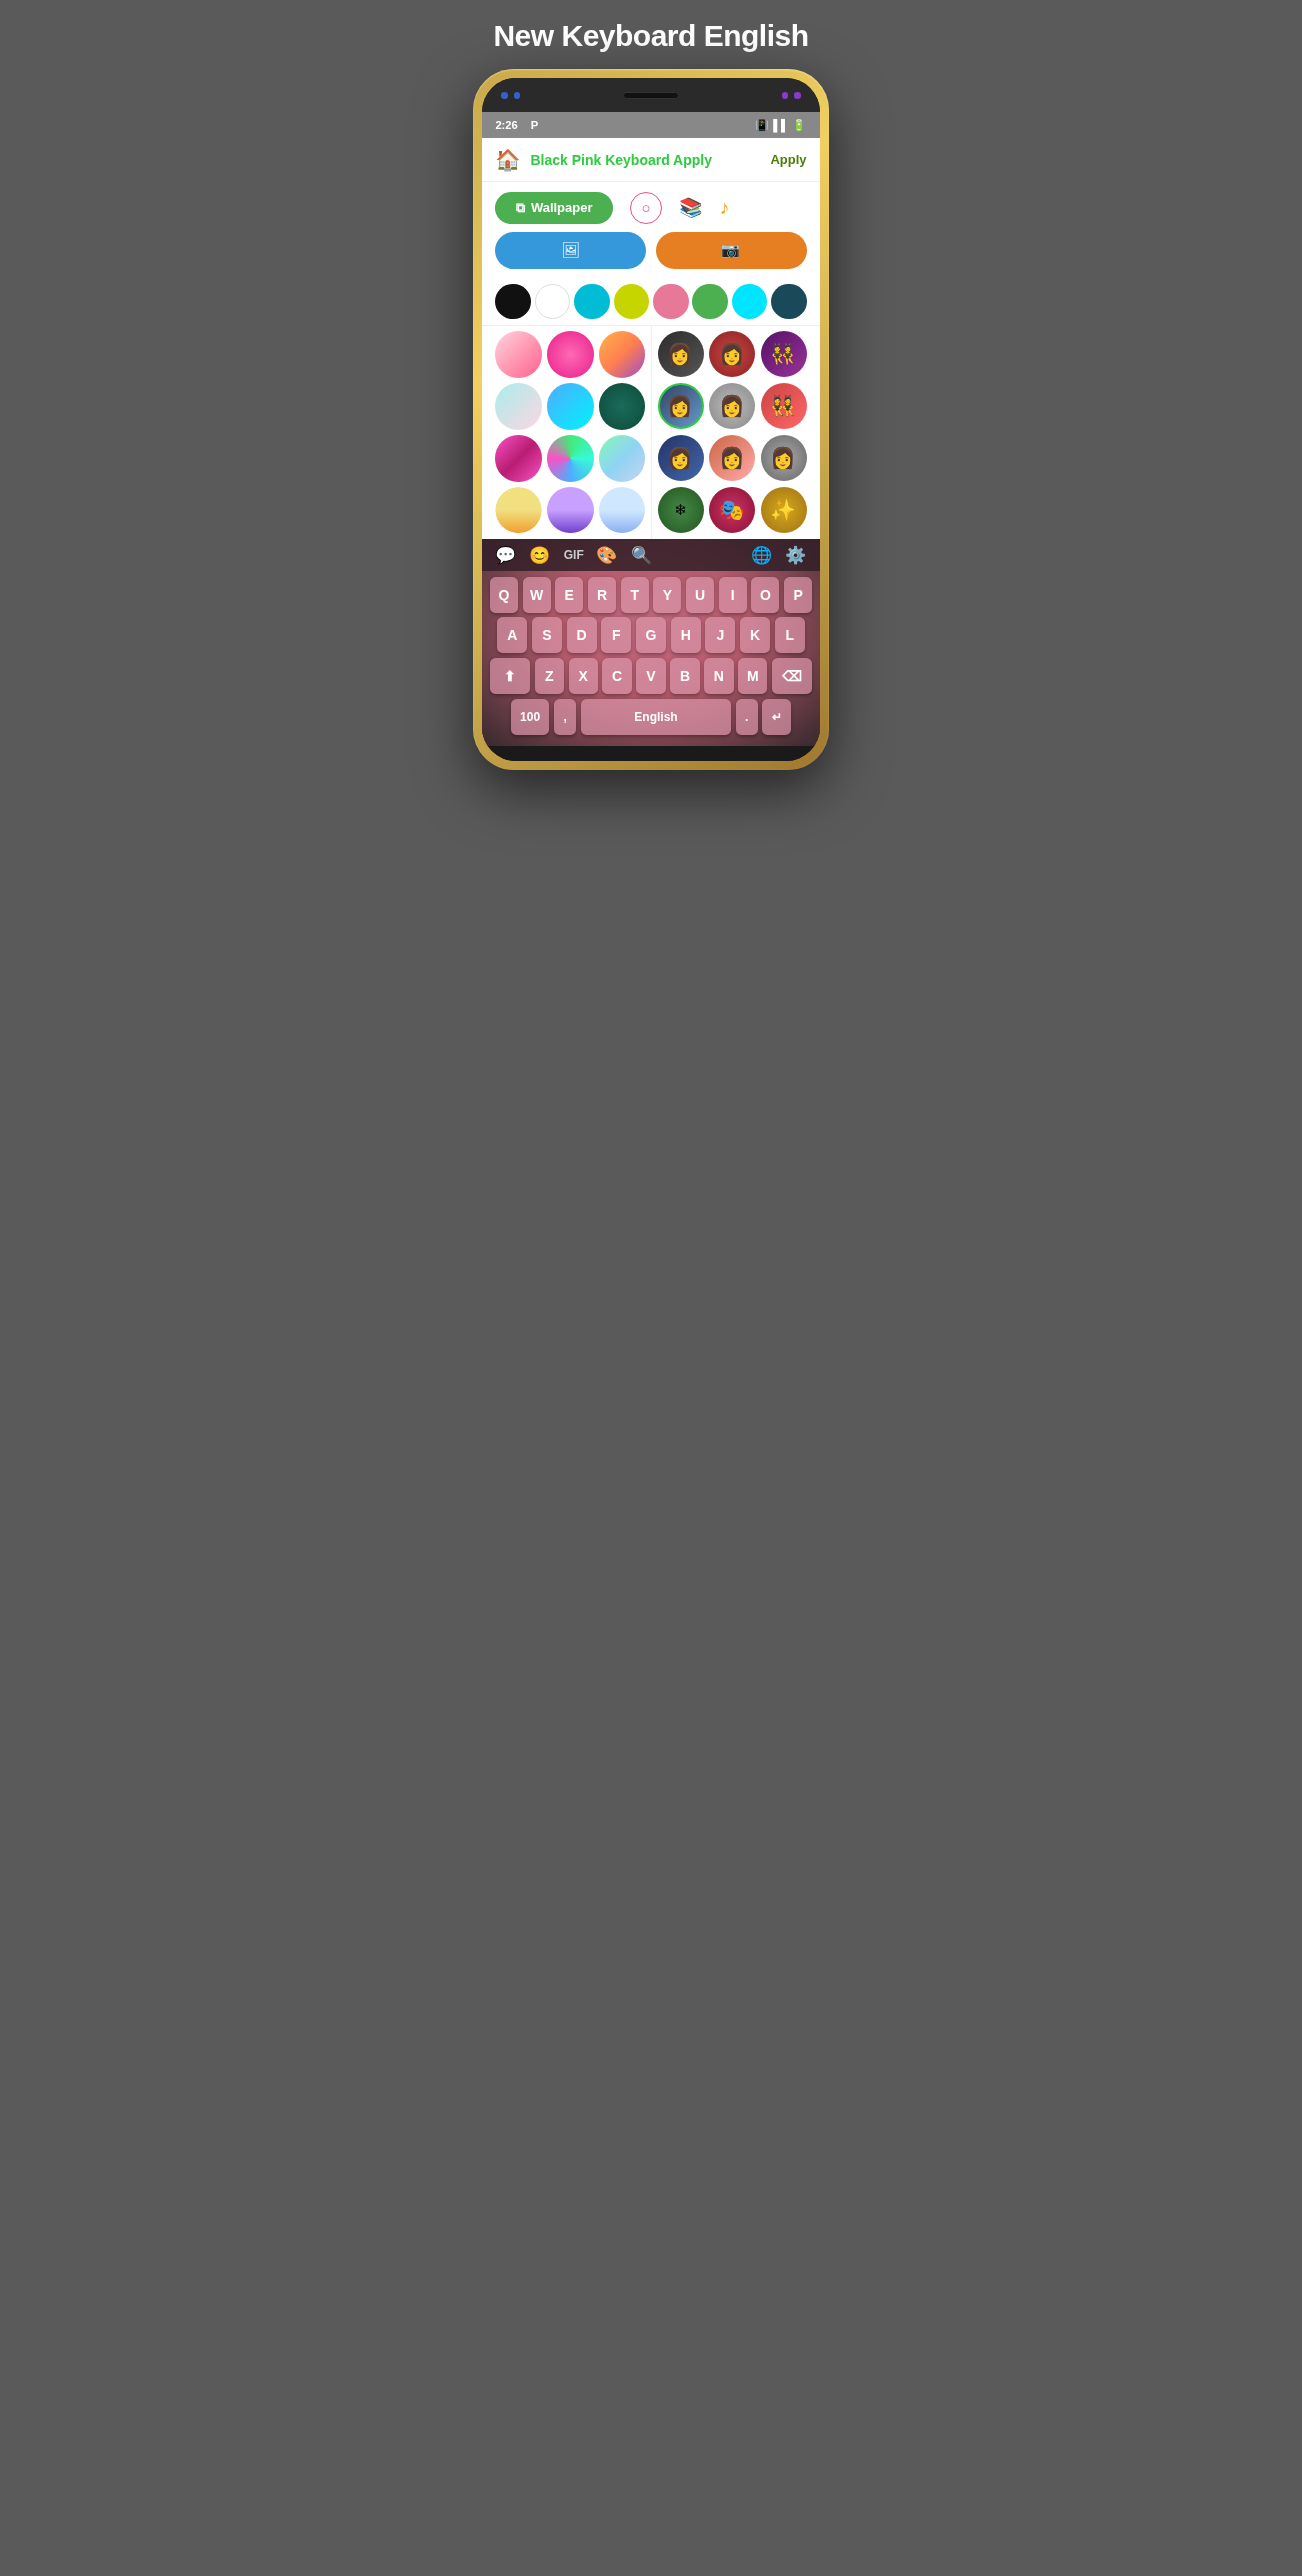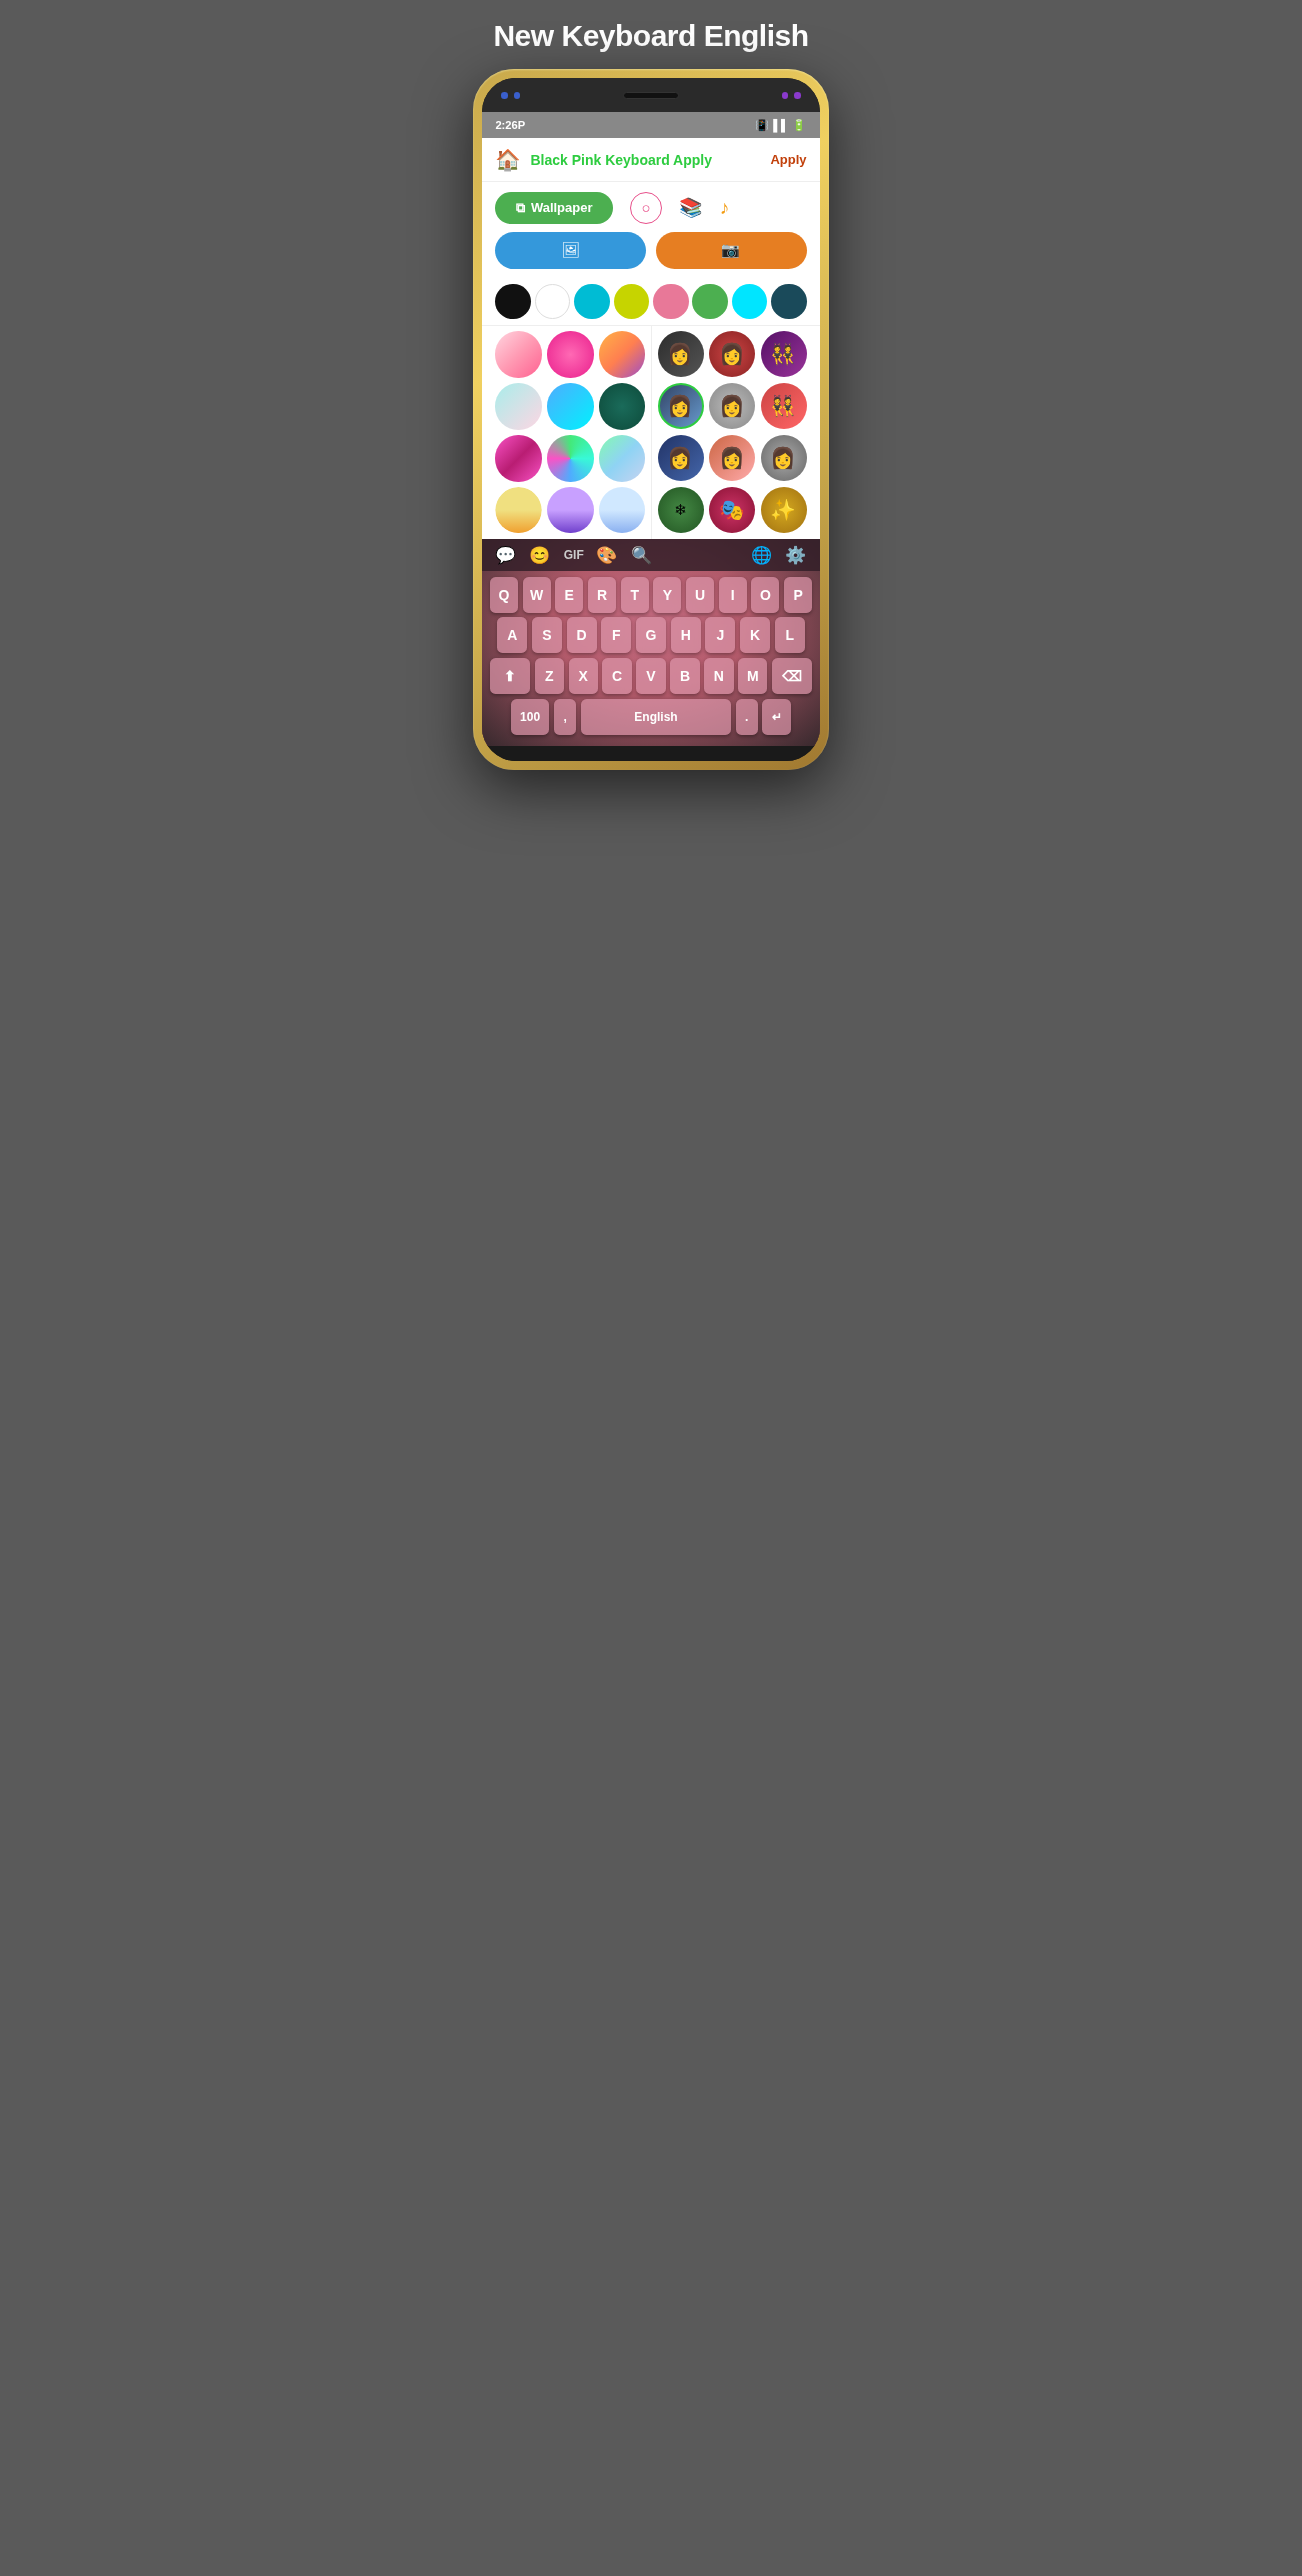--- a/index.html
+++ b/index.html
@@ -75,21 +75,21 @@
       background: #888;
       height: 26px;
       display: flex;
       align-items: center;
       justify-content: space-between;
       padding: 0 13px;
       font-size: 11.2px;
       font-weight: bold;
       color: white;
     }
-    .status-left { display: flex; align-items: flex-start; gap: 0; }
+    .status-left { display: flex; align-items: flex-start; gap: 13px; }
     .status-right { display: flex; align-items: center; gap: 3.7px; }
     
     .app-screen {
       background: white;
     }
     
     .app-header {
       display: flex;
       align-items: center;
       padding: 9.4px 13px;
@@ -102,21 +102,21 @@
     }
     .app-title {
       font-size: 14px;
       font-weight: bold;
       color: #2ecc40;
       flex: 1;
     }
     .apply-btn {
       font-size: 13px;
       font-weight: bold;
-      color: #c2410c;
+      color: #4d7c0f;
     }
     
     .wallpaper-section {
       padding: 9.4px 13px 5.6px;
     }
     .wallpaper-row {
       display: flex;
       align-items: center;
       gap: 9.4px;
       margin-bottom: 7.5px;

